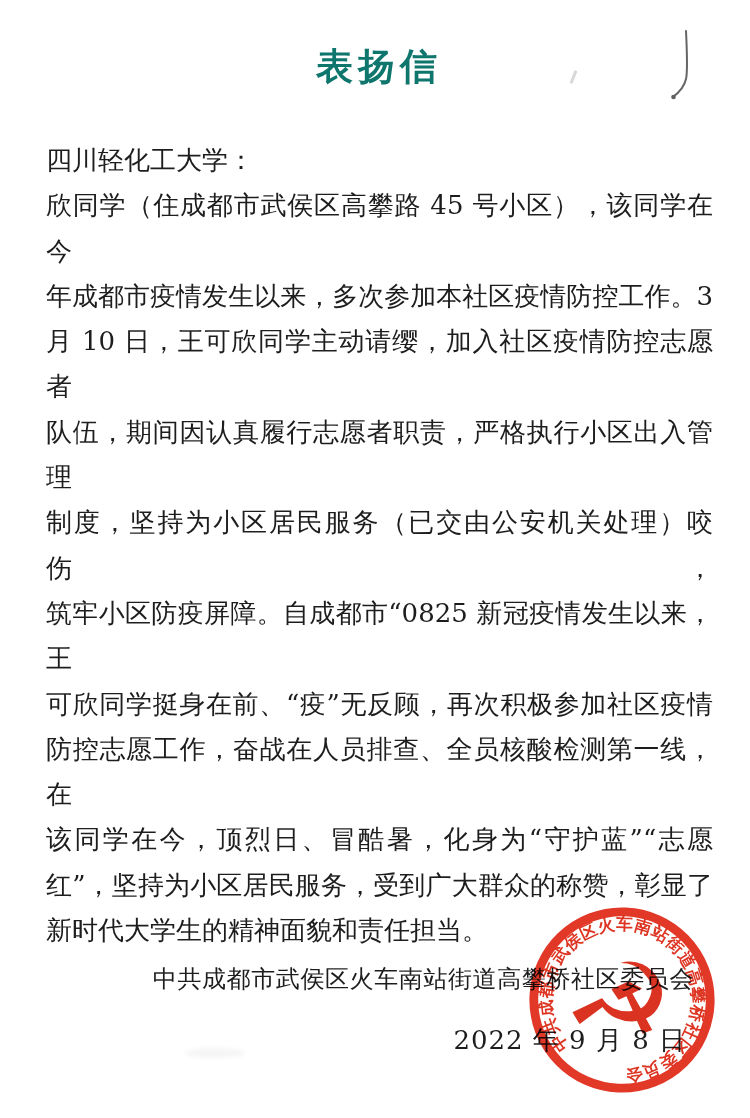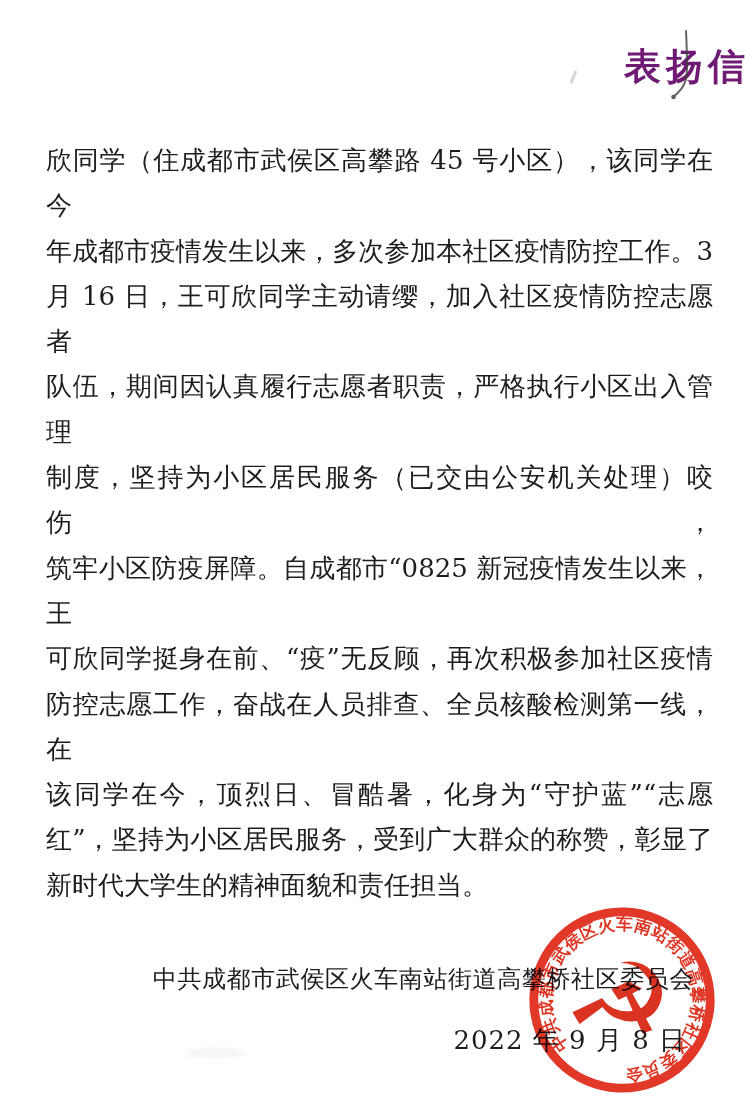--- a/index.html
+++ b/index.html
@@ -8,23 +8,23 @@
     width:750px;height:1118px;
     margin:0 auto;
     background:#ffffff;
     overflow:hidden;
     font-family:"DejaVu Serif","Liberation Serif",serif;
     color:#1d1d1d;
   }
   .title{
     position:absolute;top:42px;left:0;right:0;
     margin:0;padding-left:8px;
-    text-align:right;
+    text-align:center;
     font-size:37px;font-weight:bold;letter-spacing:5px;
-    color:#701a75;
+    color:#0f766e;
   }
   .body{
     position:absolute;left:46px;right:37px;top:138px;
     font-size:26px;line-height:45.3px;
     filter:blur(0.2px);
   }
   .bline{white-space:nowrap;}
   .bline.wrap{white-space:normal;}
   .bline.j{
     white-space:normal;
@@ -82,24 +82,25 @@
   <h1 class="title">表扬信</h1>
 
   <svg class="artifact" viewBox="0 0 50 85">
     <path d="M 26,6 C 27,28 28,46 26,54 C 24,63 17,69 13,72" fill="none" stroke="#3f3f3f" stroke-width="2" stroke-linecap="round"></path>
     <circle cx="13.5" cy="72" r="2.3" fill="#383838"></circle>
   </svg>
   <div class="speck"></div>
   <div class="smudge"></div>
 
   <div class="body">
+    <div class="bline">四川轻化工大学：</div>
     <div>
         <div class="bline j">欣同学（住成都市武侯区高攀路 45 号小区），该同学在今</div>
         <div class="bline j">年成都市疫情发生以来，多次参加本社区疫情防控工作。3</div>
-        <div class="bline j">月 16 日，王可欣同学主动请缨，加入社区疫情防控志愿者</div>
+        <div class="bline j">月 10 日，王可欣同学主动请缨，加入社区疫情防控志愿者</div>
         <div class="bline j">队伍，期间因认真履行志愿者职责，严格执行小区出入管理</div>
         <div class="bline j">制度，坚持为小区居民服务（已交由公安机关处理）咬伤，</div>
         <div class="bline j">筑牢小区防疫屏障。自成都市“0825 新冠疫情发生以来，王</div>
         <div class="bline j">可欣同学挺身在前、“疫”无反顾，再次积极参加社区疫情</div>
         <div class="bline j">防控志愿工作，奋战在人员排查、全员核酸检测第一线，在</div>
         <div class="bline j">该同学在今，顶烈日、冒酷暑，化身为“守护蓝”“志愿</div>
         <div class="bline j">红”，坚持为小区居民服务，受到广大群众的称赞，彰显了</div>
         <div class="bline wrap">新时代大学生的精神面貌和责任担当。</div>
       </div>
   </div>

